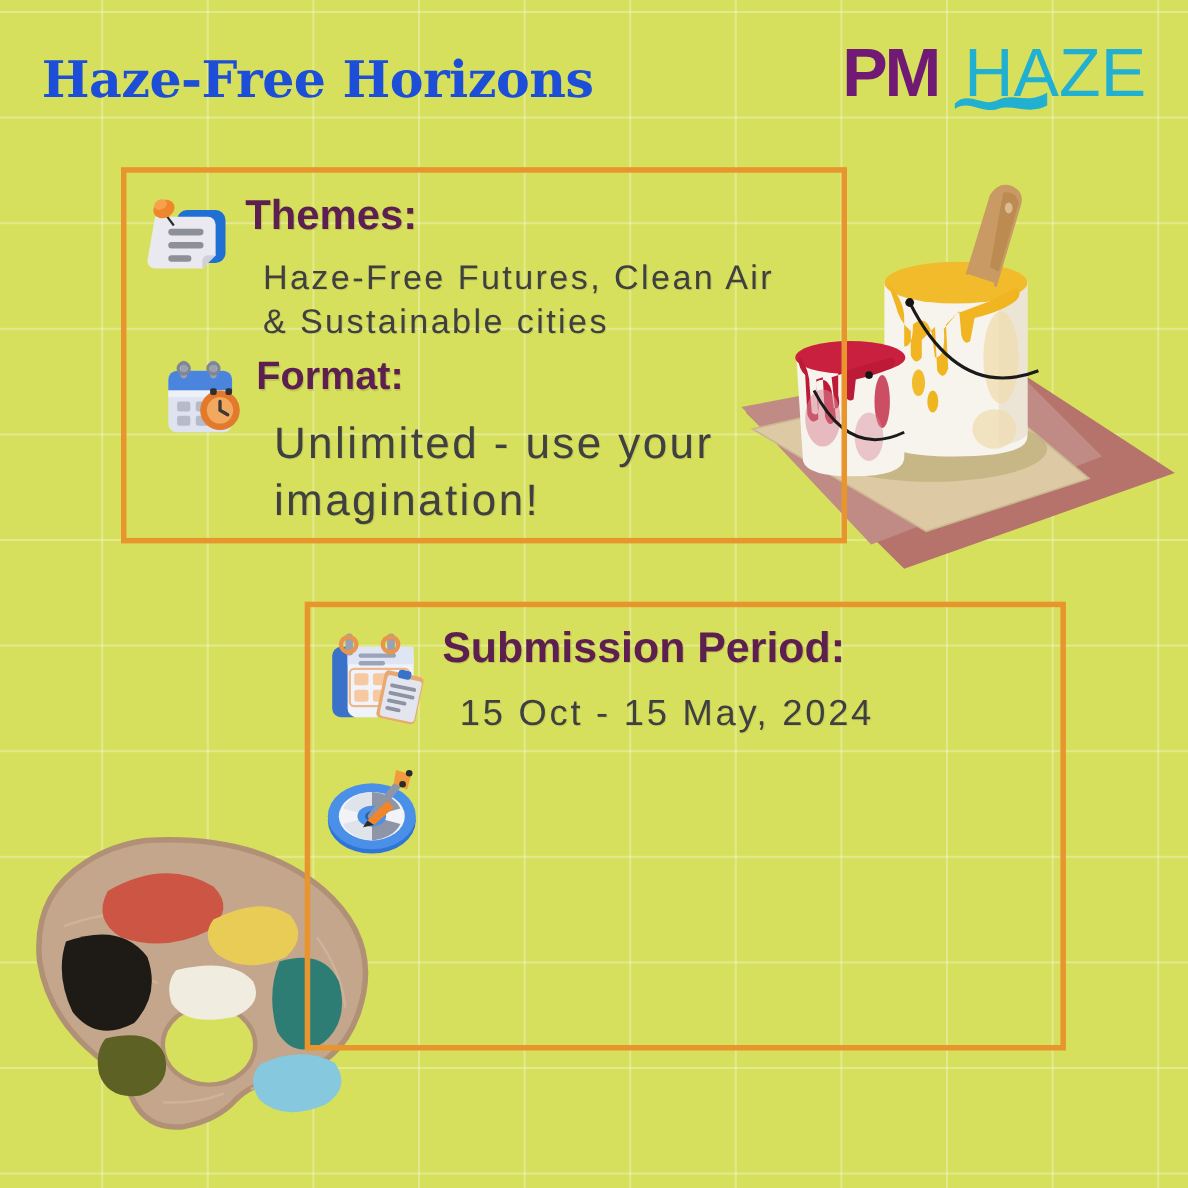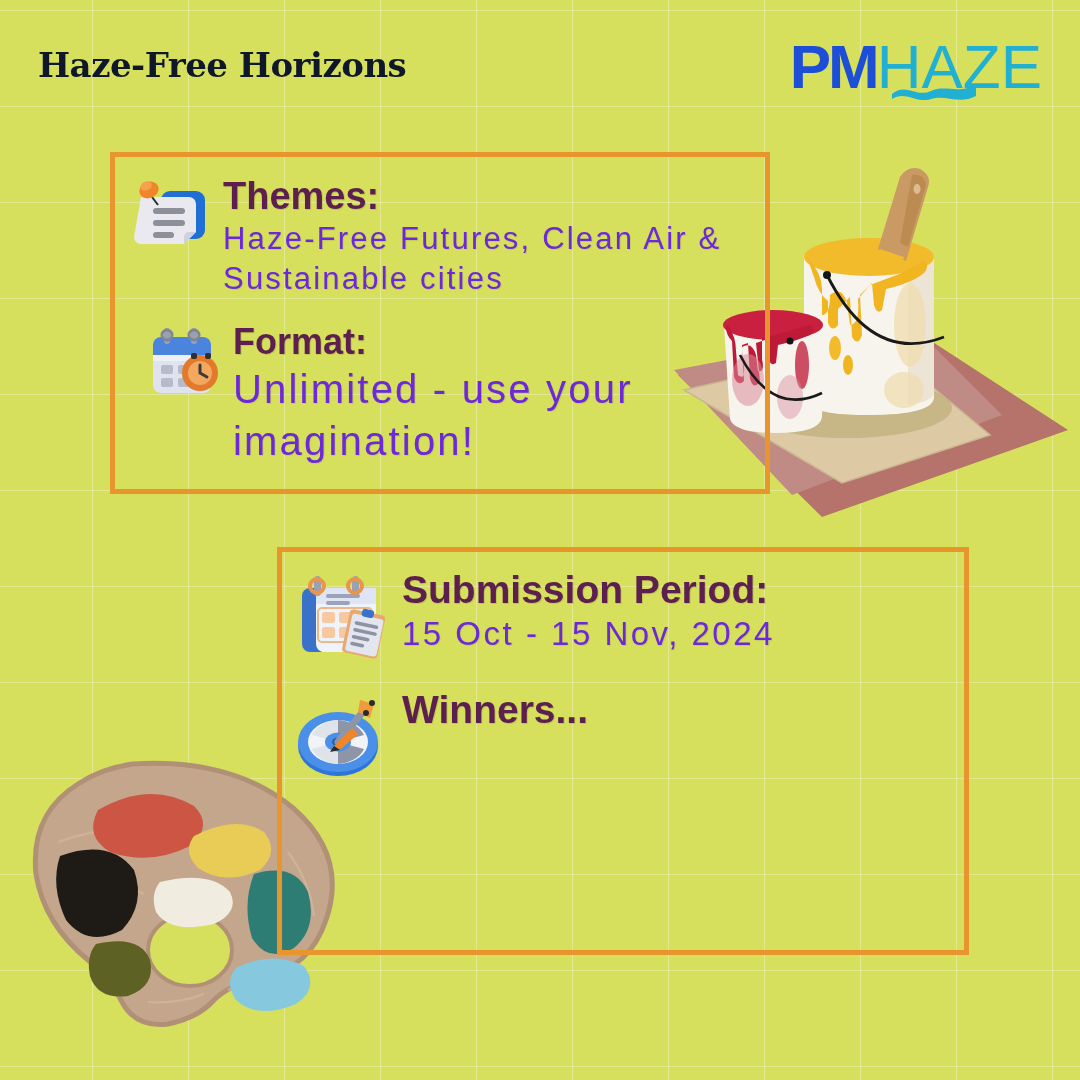--- a/index.html
+++ b/index.html
@@ -28,45 +28,46 @@
   }
 
   
   .title {
     position: absolute;
     left: 38px;
     top: 45px;
     font-family: "DejaVu Serif", "Liberation Serif", serif;
     font-weight: bold;
     font-style: normal;
-    font-size: 34px;
+    font-size: 46px;
     letter-spacing: -0.5px;
-    color: #0f172a;
+    color: #1d4ed8;
     white-space: nowrap;
     text-align: center;
   }
   .logo {
     position: absolute;
     right: 38px;
     top: 36px;
     display: flex;
     align-items: baseline;
     height: 62px;
   }
   .logo-pm {
     font-family: "Liberation Sans", sans-serif;
     font-weight: bold;
     font-size: 62px;
     line-height: 62px;
     letter-spacing: -3px;
-    color: #1d4ed8;
+    color: #701a75;
   }
   .logo-haze-wrap {
     position: relative;
     display: inline-block;
+    padding-left: 24px;
   }
   .logo-haze {
     font-family: "Liberation Sans", sans-serif;
     font-weight: normal;
     font-size: 62px;
     line-height: 62px;
     letter-spacing: 0px;
     color: #22b0d2;
   }
   .logo-wave {
@@ -105,24 +106,24 @@
     font-family: "Liberation Sans", sans-serif;
     font-weight: bold;
     color: #5d1f4f;
     text-shadow: 1px 1px 0 rgba(120,130,40,0.25);
     line-height: 1.05;
     margin: 0 0 2px 0;
   }
   .body-text {
     font-family: "Liberation Sans", sans-serif;
     font-weight: normal;
-    color: #6d28d9;
+    color: #404040;
     letter-spacing: 2.2px;
     line-height: 1.30;
-    margin: 0;
+    margin: 16px;
     text-shadow: 1px 1px 0 rgba(120,130,40,0.18);
   }
 
   
   #entry-themes { left: 18px; top: 20px; width: 612px; }
   #entry-themes .heading { font-size: 38px; }
   #entry-themes .body-text { font-size: 31px; }
 
   #entry-format { left: 30px; top: 166px; width: 600px; }
   #entry-format .entry-icon { width: 78px; height: 78px; }
@@ -327,21 +328,21 @@
               <rect x="59" y="53" width="24" height="3.5" rx="1.7"></rect>
               <rect x="59" y="60" width="24" height="3.5" rx="1.7"></rect>
               <rect x="59" y="67" width="18" height="3.5" rx="1.7"></rect>
               <rect x="59" y="74" width="14" height="3.5" rx="1.7"></rect>
             </g>
           </g>
         </svg>
       </div>
       <div class="entry-text">
         <div class="heading">Submission Period:</div>
-        <div class="body-text">15 Oct - 15 Nov, 2024</div>
+        <div class="body-text">15 Oct - 15 May, 2024</div>
       </div>
     </div>
 
     <div class="entry" id="entry-winners">
       <div class="entry-icon">
         <svg viewBox="0 0 92 92">
           <ellipse cx="44" cy="56" rx="40" ry="30" fill="#2f74d8"></ellipse>
           <ellipse cx="44" cy="52" rx="40" ry="30" fill="#4a90e8"></ellipse>
           <ellipse cx="44" cy="52" rx="30" ry="22" fill="#f1f3f7"></ellipse>
           <path d="M44 52 L44 30 A30 22 0 0 1 70 45 Z" fill="#8d95a6"></path>
@@ -352,19 +353,18 @@
           <ellipse cx="44" cy="52" rx="6" ry="4.5" fill="#2a5fa8"></ellipse>
           <path d="M44 52 L72 18" stroke="#8d95a6" stroke-width="7" stroke-linecap="round"></path>
           <path d="M40 56 L58 38 L64 44 L46 60 Z" fill="#f0852a"></path>
           <path d="M40 56 L46 60 L36 62 Z" fill="#2b2b2b"></path>
           <path d="M66 10 l14 4 l-4 14 l-12 -6 Z" fill="#f29b3c"></path>
           <circle cx="78" cy="13" r="3" fill="#2b2b2b"></circle>
           <circle cx="72" cy="23" r="3" fill="#2b2b2b"></circle>
         </svg>
       </div>
       <div class="entry-text">
-        <div class="heading">Winners...</div>
       </div>
     </div>
 
   </div>
 
 </div>
 
 </body></html>

